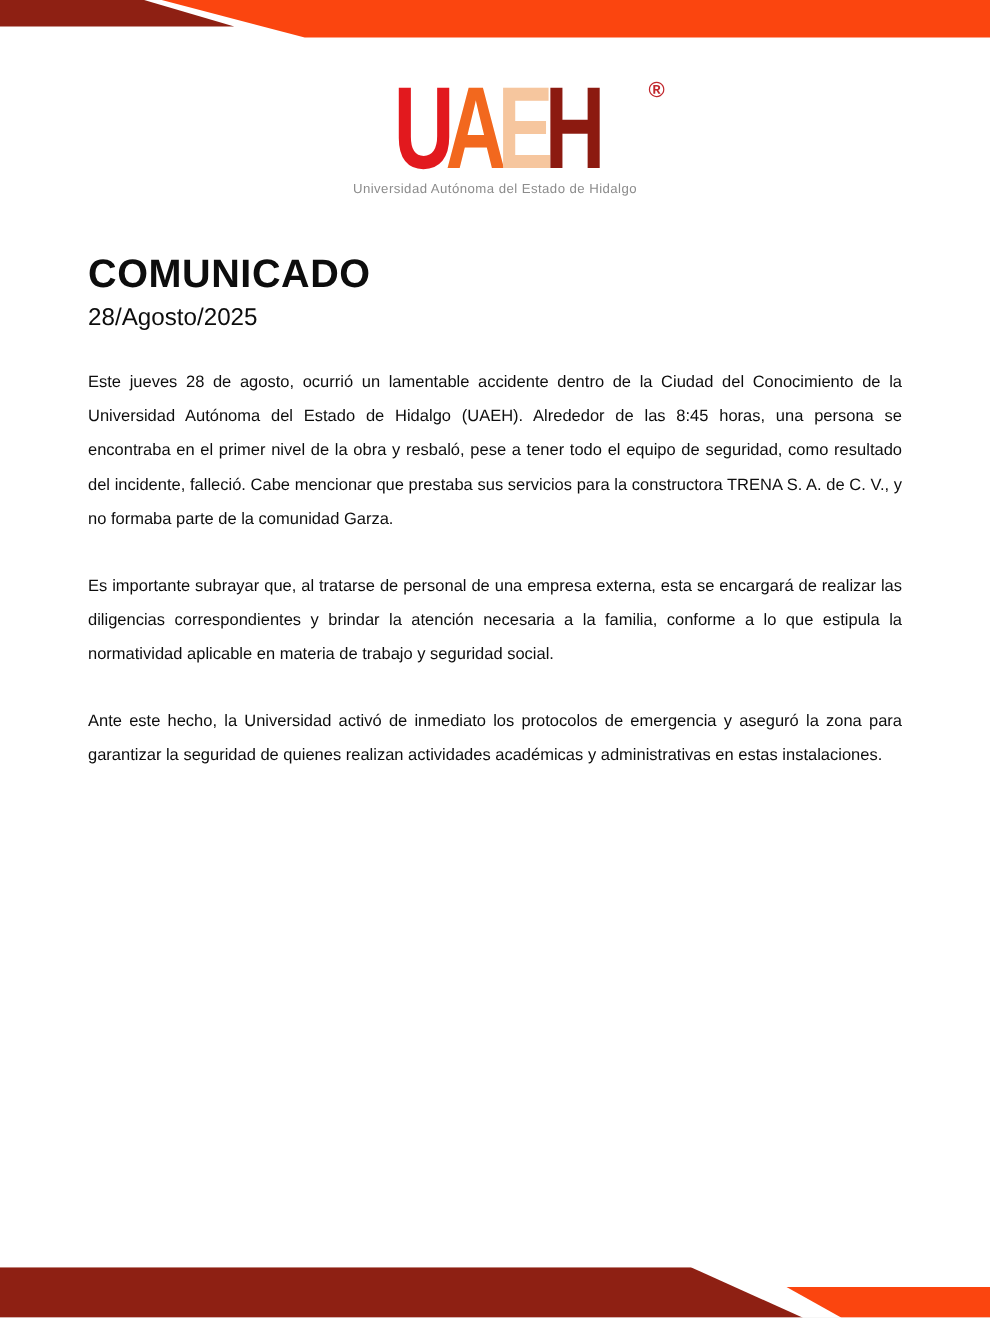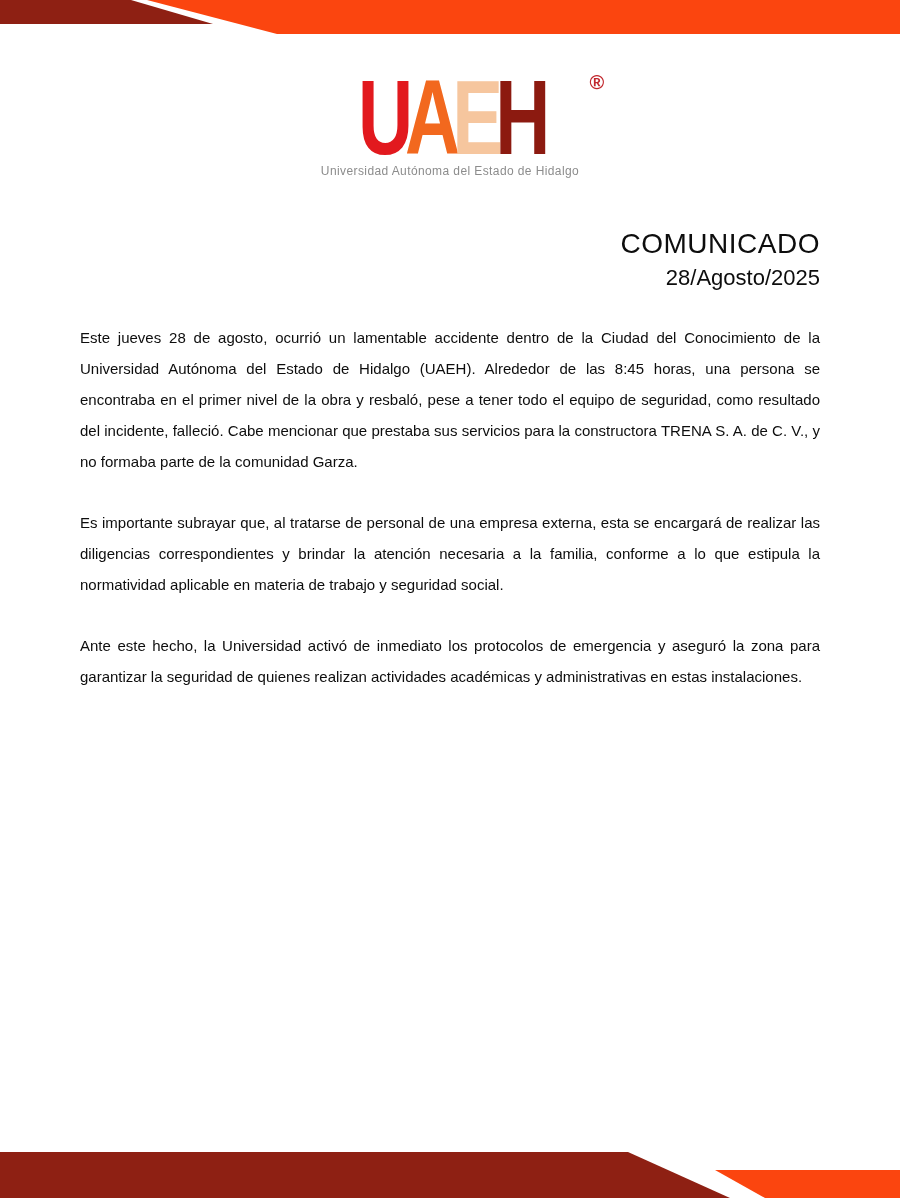--- a/index.html
+++ b/index.html
@@ -40,29 +40,28 @@
   .logo-tagline {
     margin-top:3px;
     font-size:12px;
     letter-spacing:0.4px;
   }
 
   
   .content { position:absolute; top:228px; left:80px; width:740px; }
   .title {
     margin:0;
-    font-size:28px;
-    font-weight:normal;
-    text-align:right;
+    font-size:36px;
+    font-weight:bold;
+    text-align:left;
     letter-spacing:0.5px;
   }
   .date {
     margin-top:5px;
     font-size:22px;
-    text-align:right;
   }
   .paragraphs { margin-top:31px; }
   .paragraphs p {
     margin:17px 0 30px 0;
     font-size:15px;
     line-height:31px;
     text-align:justify;
     text-align-last:left;
   }
   .paragraphs p:last-child { margin-bottom:0; }

